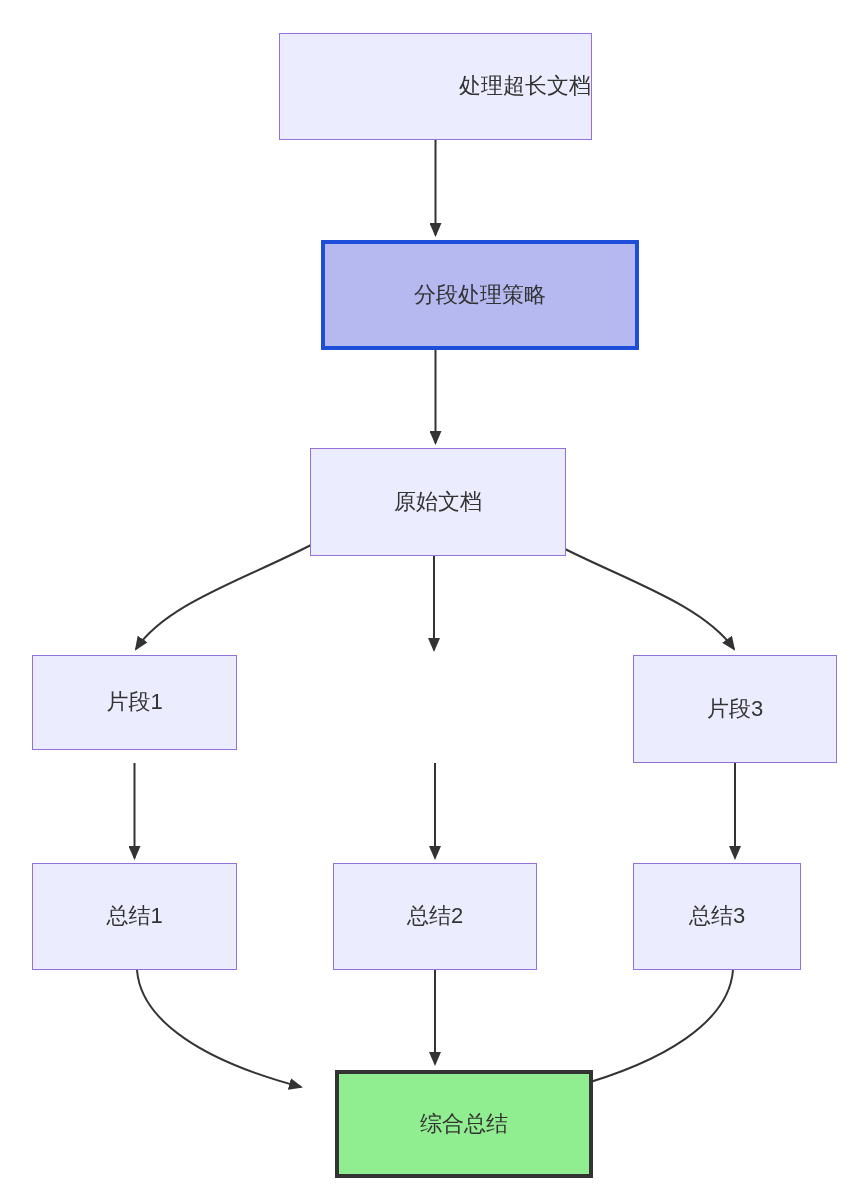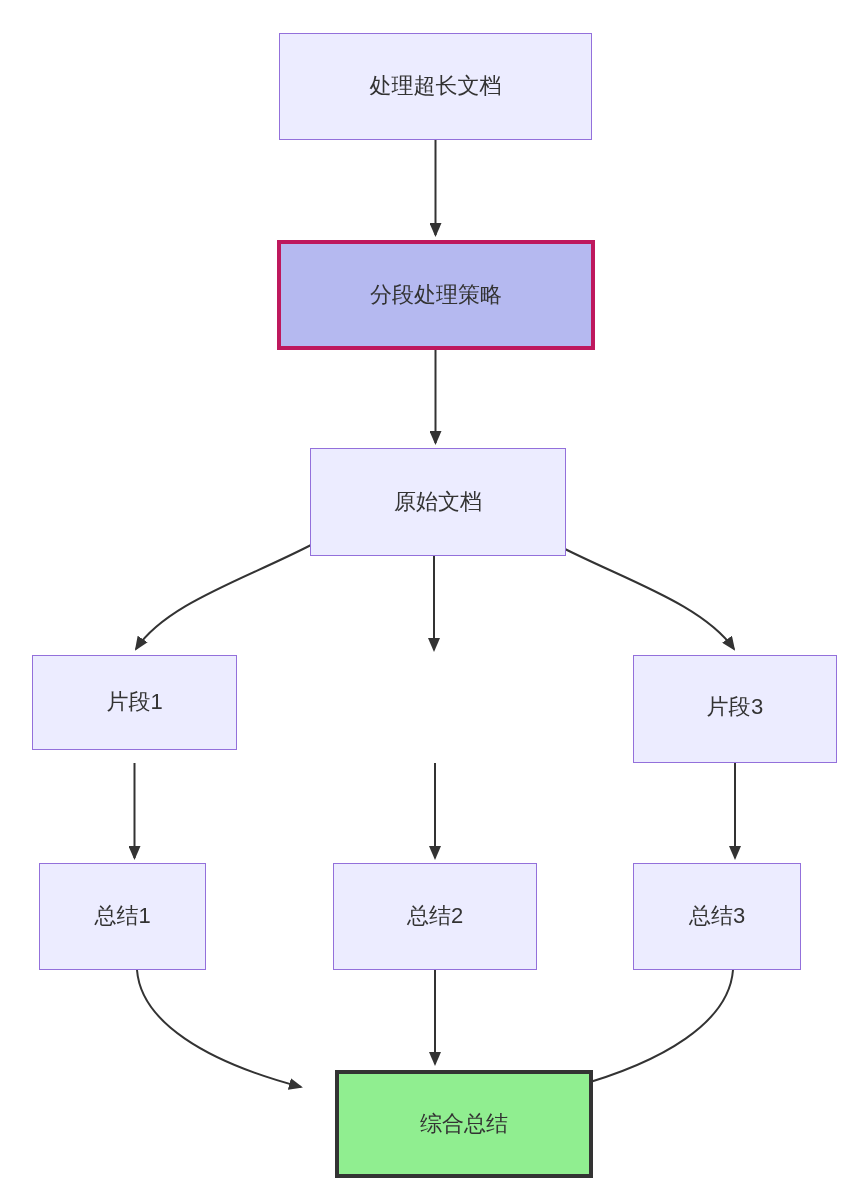--- a/index.html
+++ b/index.html
@@ -38,34 +38,35 @@
     font-size: 22px;
     line-height: 1.3;
     color: #333333;
   }
   .node-default {
     background: #ECECFF;
     border: 1.5px solid #9370DB;
   }
   .node-emphasis {
     background: #B5B9F0;
-    border: 4px solid #be185d;
+    border: 4px solid #1d4ed8;
+    margin-left: 44px;
   }
   .node-success {
     background: #90EE90;
     border: 4px solid #333333;
   }
   
-  .pos-start    { left: 279px; top: 33px;   width: 313px; height: 107px; }
+  .pos-start    { left: 279px; top: 33px;   width: 313px; height: 107px; justify-content: flex-end; }
   .pos-strategy { left: 277px; top: 240px;  width: 318px; height: 110px; }
   .pos-doc      { left: 310px; top: 448px;  width: 256px; height: 108px; }
   .pos-seg1     { left: 32px;  top: 655px;  width: 205px; height: 95px; }
   .pos-seg2     { left: 333px; top: 655px;  width: 204px; height: 108px; }
-  .pos-seg3     { left: 633px; top: 655px;  width: 204px; height: 108px; font-family: Liberation Mono, monospace; }
-  .pos-sum1     { left: 39px;  top: 863px;  width: 167px; height: 107px; text-align: center; }
+  .pos-seg3     { left: 633px; top: 655px;  width: 204px; height: 108px; }
+  .pos-sum1     { left: 32px;  top: 863px;  width: 205px; height: 107px; text-align: center; }
   .pos-sum2     { left: 333px; top: 863px;  width: 204px; height: 107px; }
   .pos-sum3     { left: 633px; top: 863px;  width: 168px; height: 107px; }
   .pos-final    { left: 309px; top: 1070px; width: 258px; height: 108px; margin-left: 26px; }
 </style>
 </head>
 <body>
 
 <div class="canvas">
 
   <svg class="edges-layer" width="852" height="1196" viewBox="0 0 852 1196" xmlns="http://www.w3.org/2000/svg">

